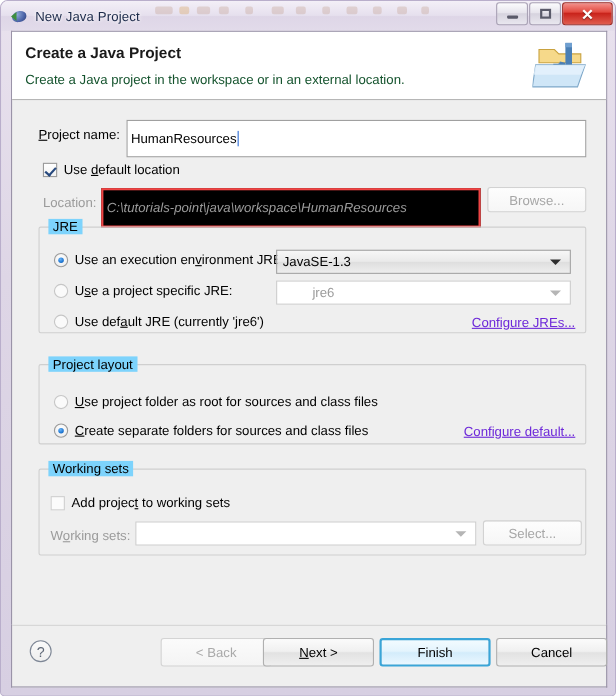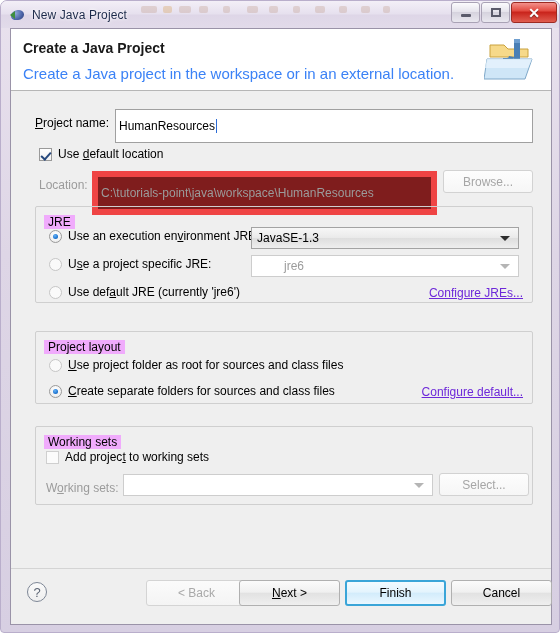--- a/index.html
+++ b/index.html
@@ -110,21 +110,21 @@
   }
   .header h1 {
     margin: 0;
     position: absolute; left: 12px; top: 11px;
     font-size: 14px; font-weight: bold;
     color: #1a1a1a;
   }
   .header p {
     margin: 0;
     position: absolute; left: 12px; top: 36px;
-    font-size: 15px; color: #3b82f6;
+    font-size: 12px; color: #14532d;
   }
   .wizard-icon {
     position: absolute; right: 12px; top: 6px;
     width: 55px; height: 50px;
   }
 
   
   .body { position: relative; height: 487px; }
 
   .row { position: absolute; }
@@ -136,21 +136,21 @@
   .textfield {
     border: 1px solid #a0a0a0;
     background: #fff;
     height: 22px;
     font-size: 12px;
     color: #000;
     padding: 16px 3px;
     display: flex; align-items: center;
     position: relative;
   }
-  .textfield.dis { background:#7f1d1d; border:6px solid #ef4444; color:#9b9b9b; }
+  .textfield.dis { background:#000000; border:2px solid #ef4444; color:#9b9b9b;font-style:italic; }
   .caret {
     display:inline-block; width:1px; height:14px;
     background:#2b6bd6; margin-left:1px;
   }
 
   .btn {
     height: 23px;
     border: 1px solid #b4b4b4;
     border-radius: 3px;
     background: linear-gradient(180deg,#fcfcfc 0%, #f2f2f2 48%, #e8e8e8 52%, #f4f4f4 100%);
@@ -162,22 +162,22 @@
 
   
   .group { position: absolute; }
   .group .gbox {
     position: absolute; left: 0; top: 7px;
     border: 1px solid #cfcfcf;
     border-radius: 2px;
     background: transparent;
   }
   .group .gtitle {
-    position: absolute; left: 9px; top: 16px;
-    background: #f0abfc;
+    position: absolute; left: 9px; top: 0;
+    background: #7dd3fc;
     padding: 0 4px;
     font-size: 12px; color: #000;
     z-index: 2;
   }
 
   
   .radio {
     width: 13px; height: 13px; border-radius: 50%;
     border: 1px solid #9a9a9a;
     background: radial-gradient(circle at 50% 35%, #ffffff 0%, #f0f0f0 70%, #dcdcdc 100%);

